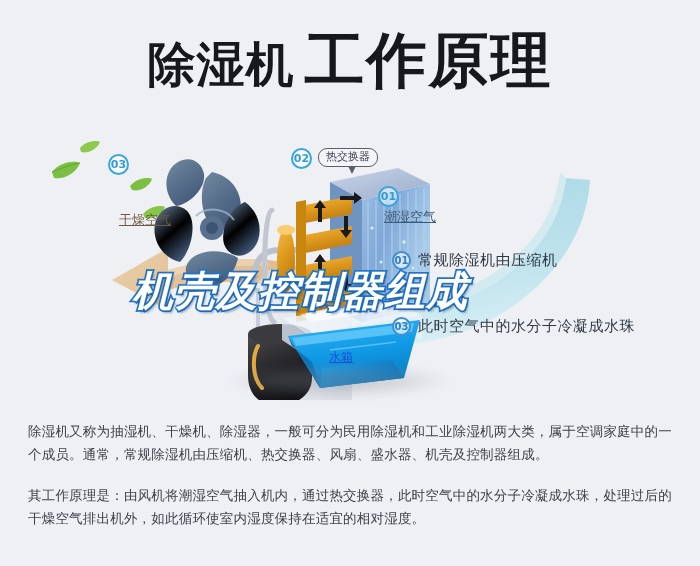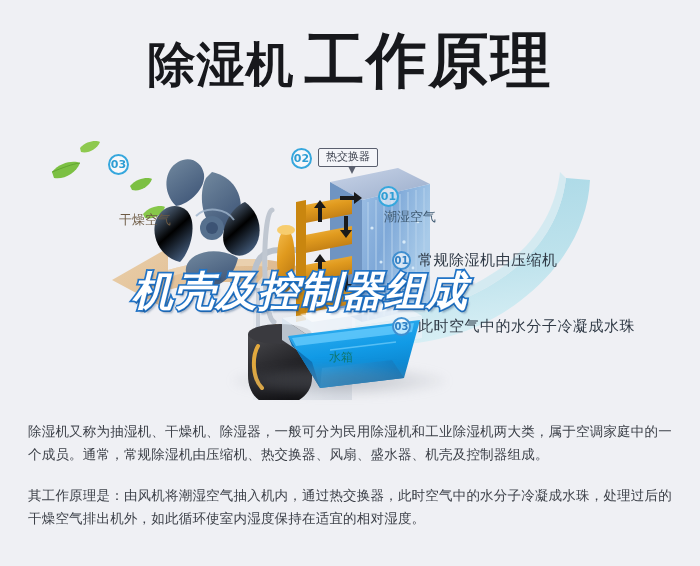--- a/index.html
+++ b/index.html
@@ -79,39 +79,40 @@
     text-align: center;
     background: rgba(255,255,255,0.55);
     font-family: "DejaVu Sans", "Liberation Sans", sans-serif;
   }
 
   
   .callout {
     position: absolute;
     padding: 1px 7px 2px 7px;
     border: 1.4px solid #5a5f6e;
-    border-radius: 2px;
+    border-radius: 9px;
     background: rgba(244,245,248,0.92);
     color: #3d424f;
     font-size: 11px;
     line-height: 14px;
     white-space: nowrap;
   }
 
   
   .dlabel {
     position: absolute;
     white-space: nowrap;
     font-size: 13px;
     line-height: 14px;
     font-family: "DejaVu Sans", "Liberation Sans", sans-serif;
+    text-decoration: underline;
   }
   .dlabel.dry  { color: #6d5a43; }
   .dlabel.wet  { color: #3f5a72; }
-  .dlabel.tank { color: #0f766e; font-size: 12px; }
+  .dlabel.tank { color: #1d4ed8; font-size: 12px; }
 
   
   .legend {
     position: absolute;
     left: 392px;
     top: 248px;
     width: 300px;
   }
   .legend-item {
     position: relative;

